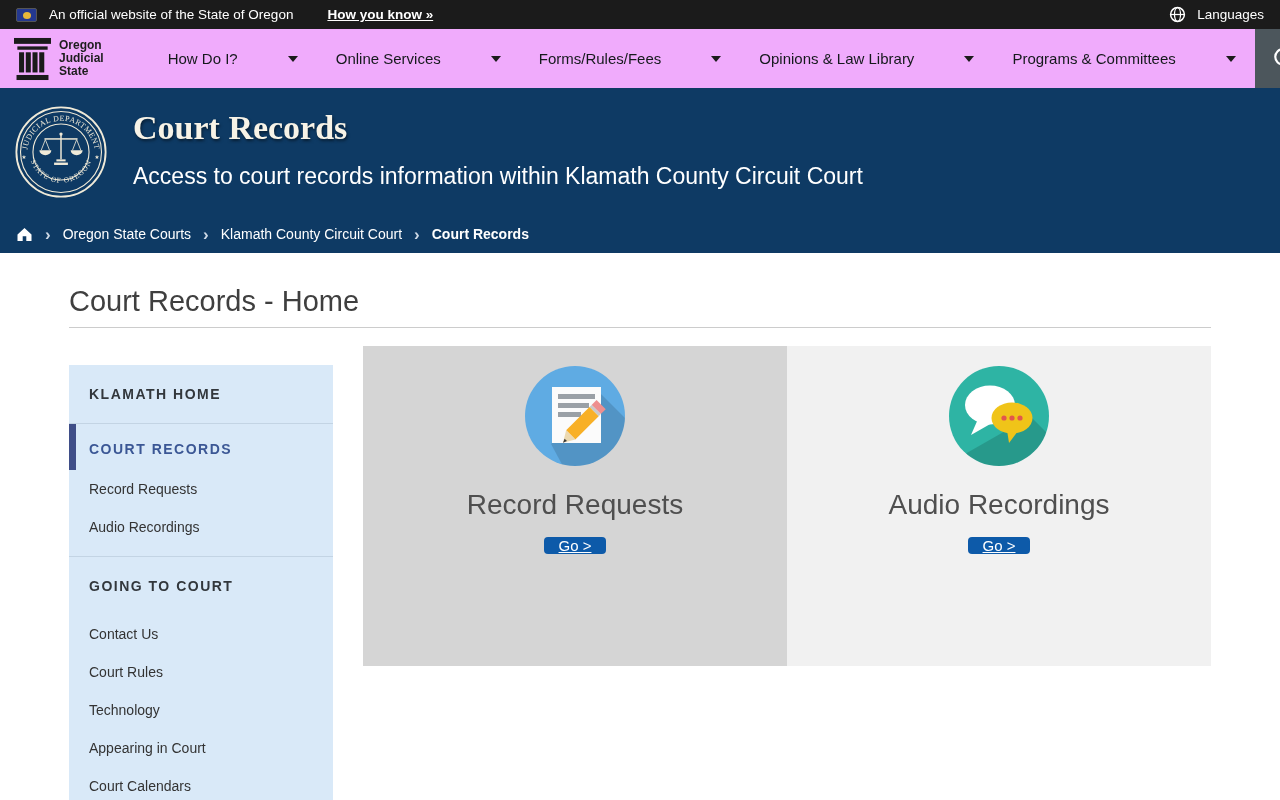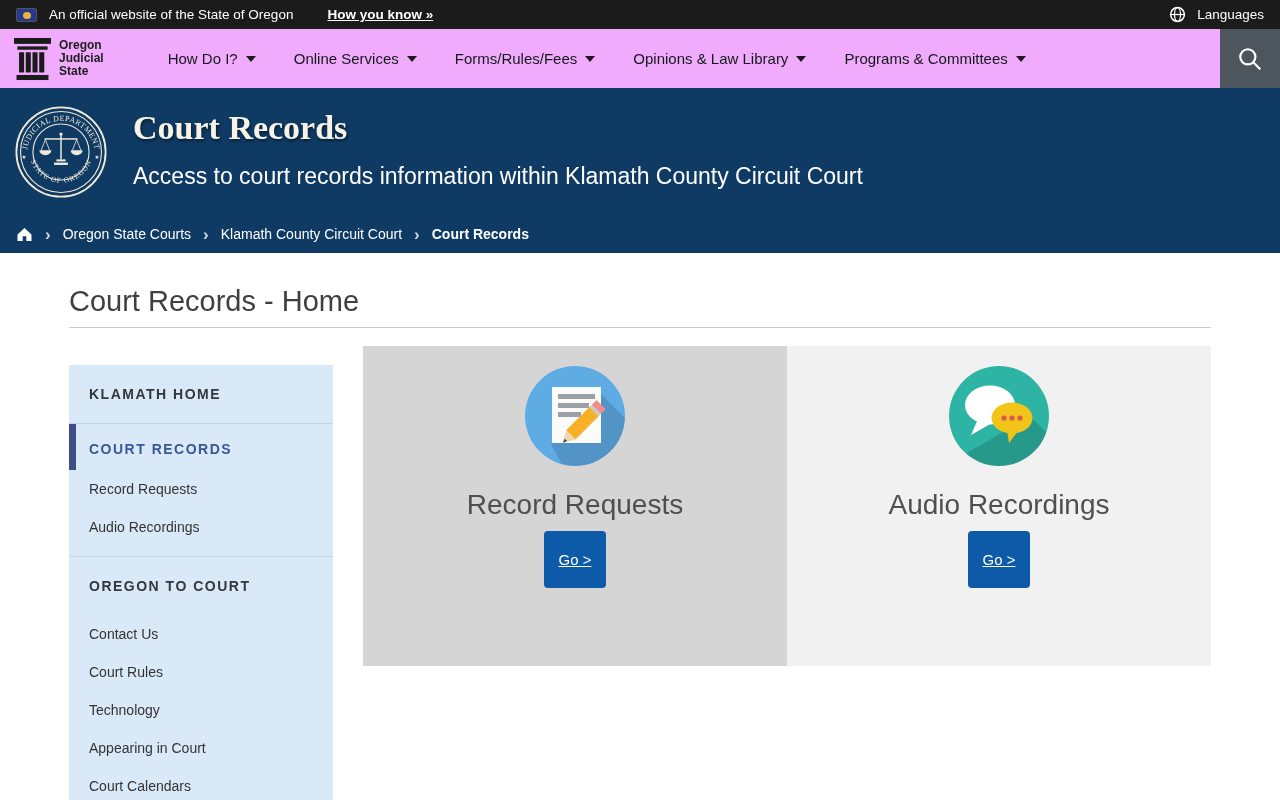--- a/index.html
+++ b/index.html
@@ -16,21 +16,21 @@
   .official-link { color:#fff; font-weight:bold; text-decoration:underline; margin-left:34px; cursor:pointer; }
   .official-spacer { flex:1; }
   .languages { display:flex; align-items:center; gap:11px; font-size:13.5px; cursor:pointer; }
 
   
   .navbar { height:59px; background:#f0abfc; display:flex; align-items:center; padding-left:14px; }
   .brand { display:flex; align-items:center; gap:8px; cursor:pointer; }
   .brand-text { font-size:12px; font-weight:bold; color:#1d1d1d; line-height:13px; }
   .nav-menu { display:flex; align-items:center; margin-left:45px; height:100%; }
   .nav-item { padding:9px 19px; font-size:15px; color:#15191c; display:flex; align-items:center;
-    height:100%; cursor:pointer; white-space:nowrap; }
+    height:100%; cursor:pointer; white-space:nowrap;gap:42px; }
   .caret { display:inline-block; width:0; height:0; border-left:5px solid transparent;
     border-right:5px solid transparent; border-top:6px solid #1b1b1b; margin-left:8px; }
   .nav-spacer { flex:1; }
   .search-btn { width:60px; height:59px; background:#4c565c; display:flex; align-items:center;
     justify-content:center; cursor:pointer; flex:0 0 auto; }
 
   
   .hero-wrap { background:#0e3a64; }
   .hero { height:127px; display:flex; align-items:center; padding-left:15px; }
   .seal { flex:0 0 auto; }
@@ -62,22 +62,22 @@
   .side-group { padding-bottom:10px; }
   .side-divider { height:1px; background:#c3d4e4; }
 
   
   .cards { flex:1; display:flex; margin-left:30px; height:320px; }
   .card { width:50%; display:flex; flex-direction:column; align-items:center; padding-top:20px; }
   .card.left { background:#d5d5d5; }
   .card.right { background:#f1f1f1; }
   .card-icon { width:100px; height:100px; }
   .card-title { font-size:28px; color:#4f4f4f; margin-top:23px; }
-  .go-btn { margin-top:10px; background:#0d5aa9; color:#fff; border:none; border-radius:4px;
-    font-size:15px; padding:20px 15px; text-decoration:underline; cursor:pointer;
+  .go-btn { margin-top:16px; background:#0d5aa9; color:#fff; border:none; border-radius:4px;
+    font-size:15px; padding:0 15px; text-decoration:underline; cursor:pointer;
     font-family:"Liberation Sans", sans-serif; }
 </style>
 </head>
 <body>
 
 <div class="official-bar">
   <span class="flag"></span>
   <span>An official website of the State of Oregon</span>
   <span class="official-link">How you know »</span>
   <span class="official-spacer"></span>
@@ -196,21 +196,21 @@
     <aside class="sidebar">
       <div class="side-header">KLAMATH HOME</div>
       <div class="side-divider"></div>
       <div class="side-group">
         <div class="side-header active">COURT RECORDS</div>
         <div class="side-link">Record Requests</div>
         <div class="side-link">Audio Recordings</div>
       </div>
       <div class="side-divider"></div>
       <div class="side-group">
-        <div class="side-header">OREGON TO COURT</div>
+        <div class="side-header">GOING TO COURT</div>
         <div class="side-link">Contact Us</div>
         <div class="side-link">Court Rules</div>
         <div class="side-link">Technology</div>
         <div class="side-link">Appearing in Court</div>
         <div class="side-link">Court Calendars</div>
       </div>
     </aside>
 
     <div class="cards">
       <div class="card left">

